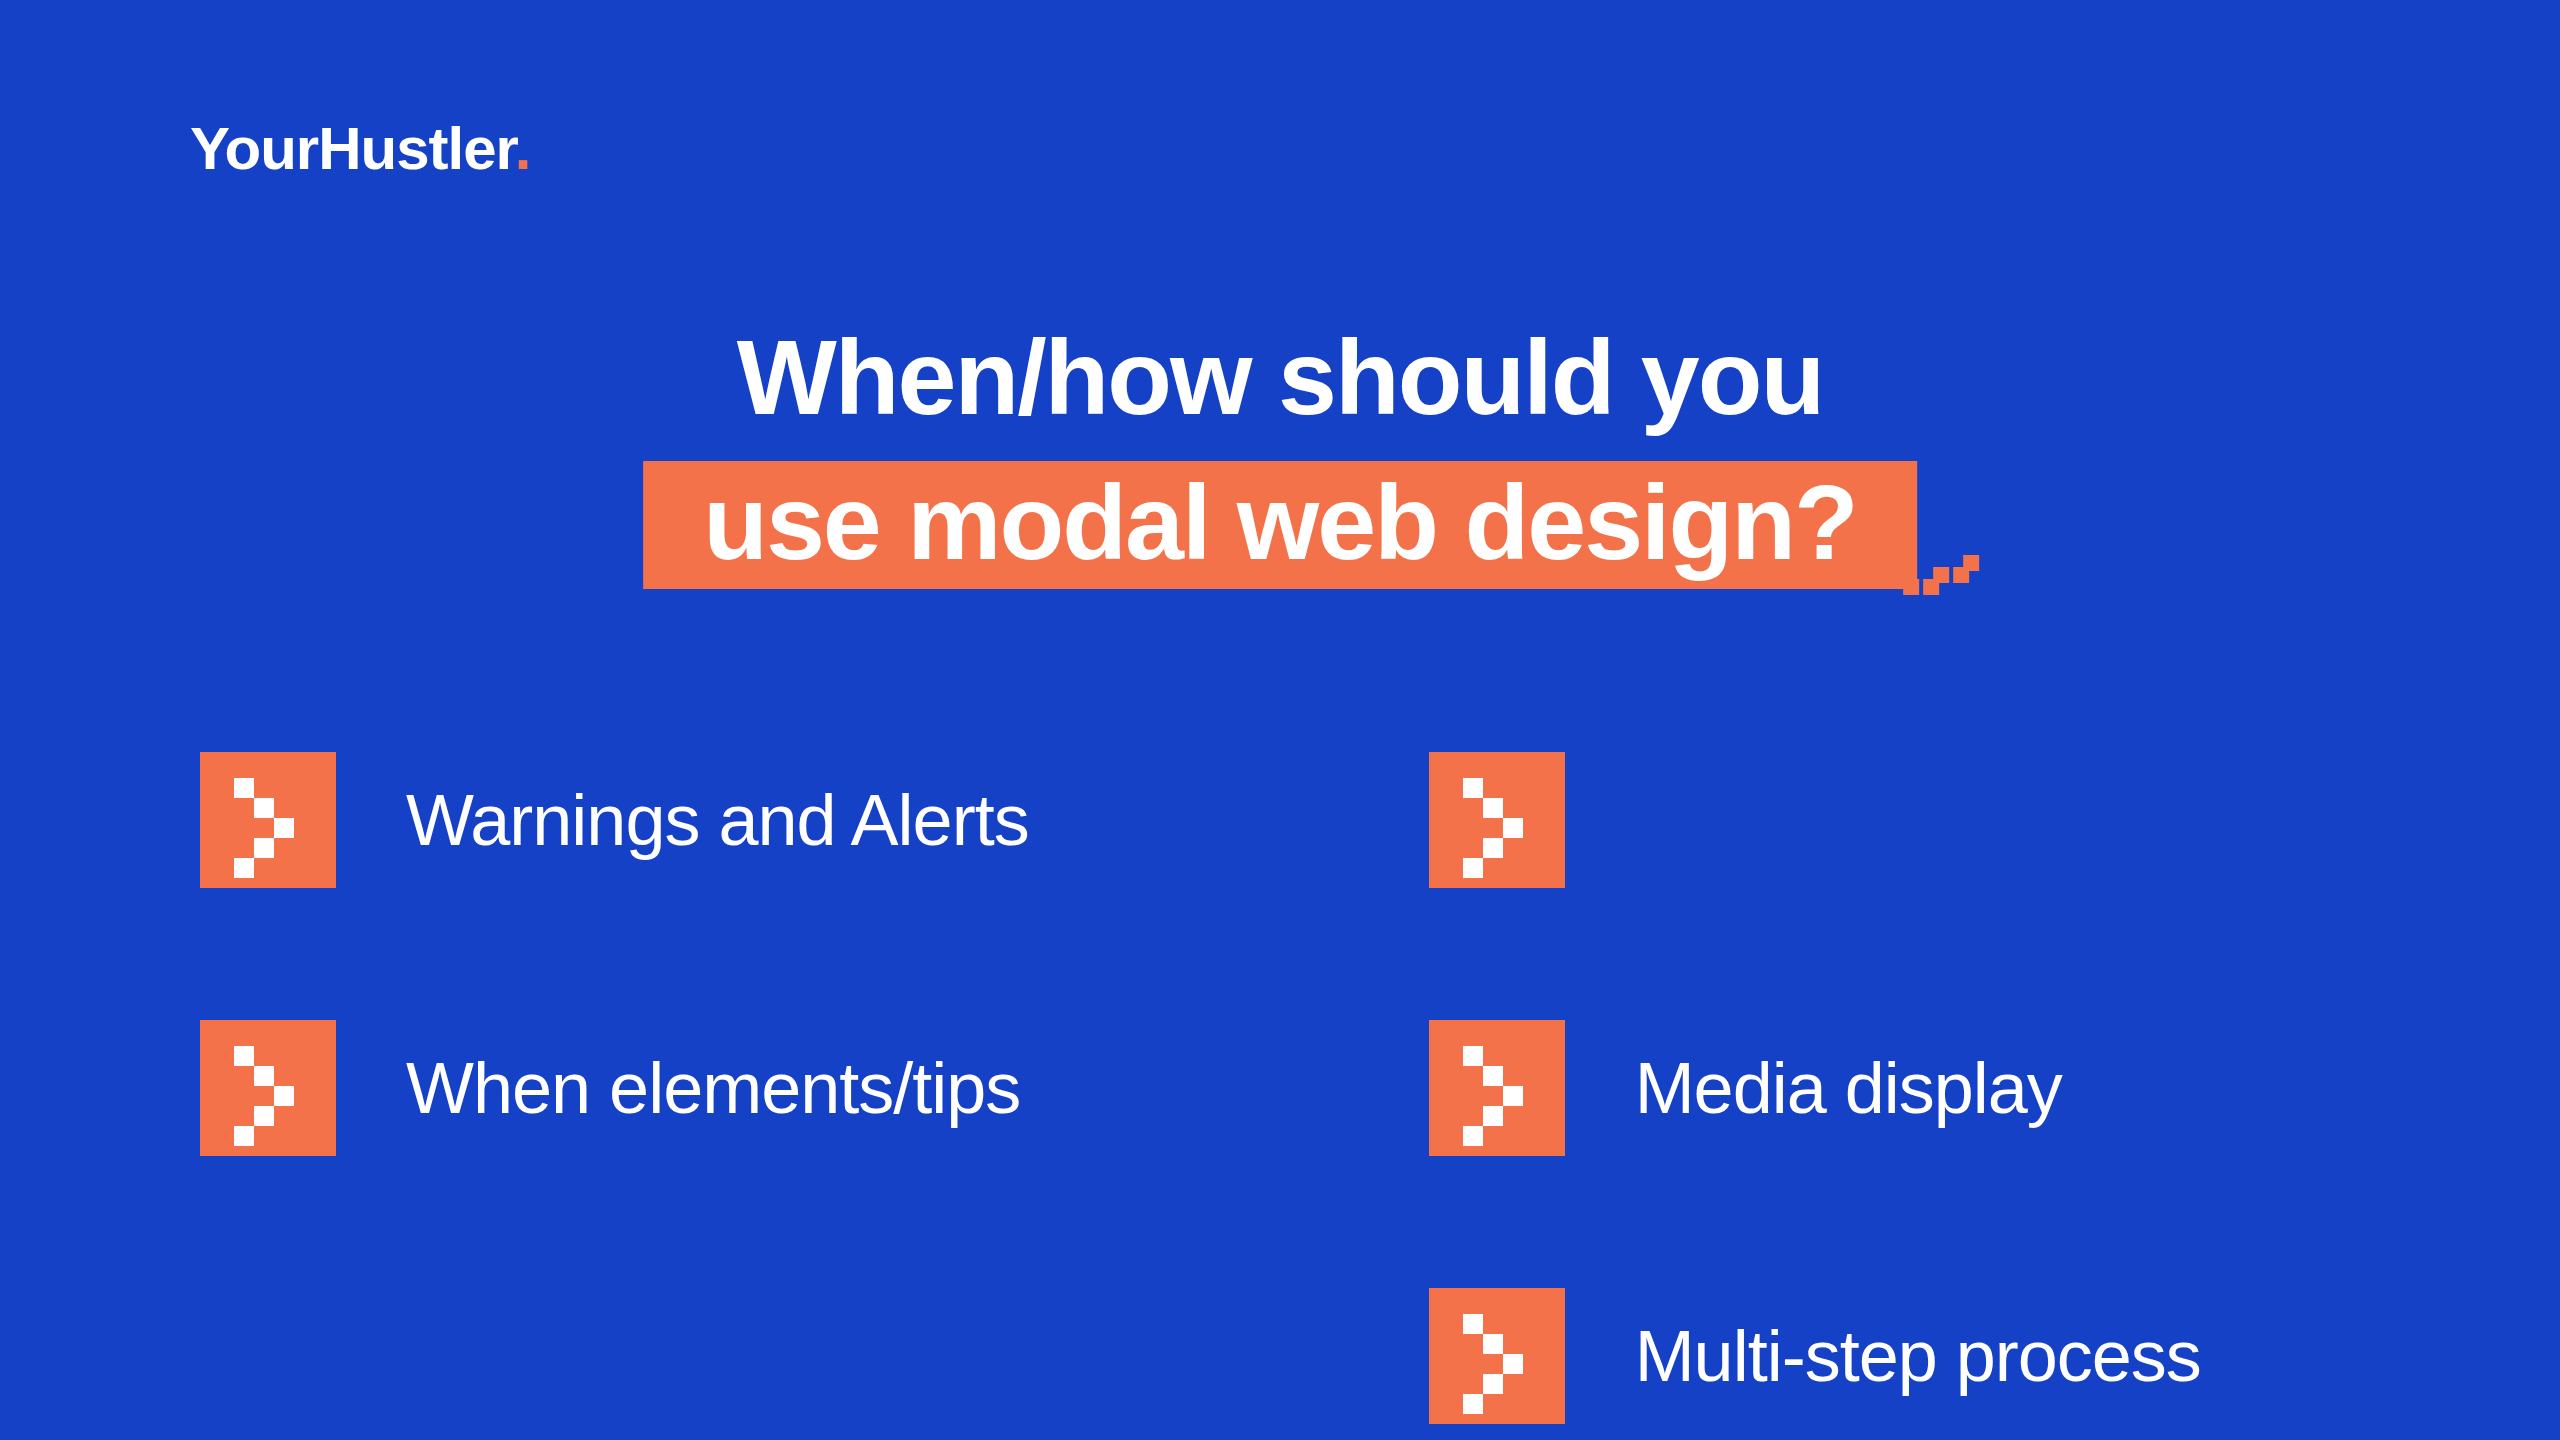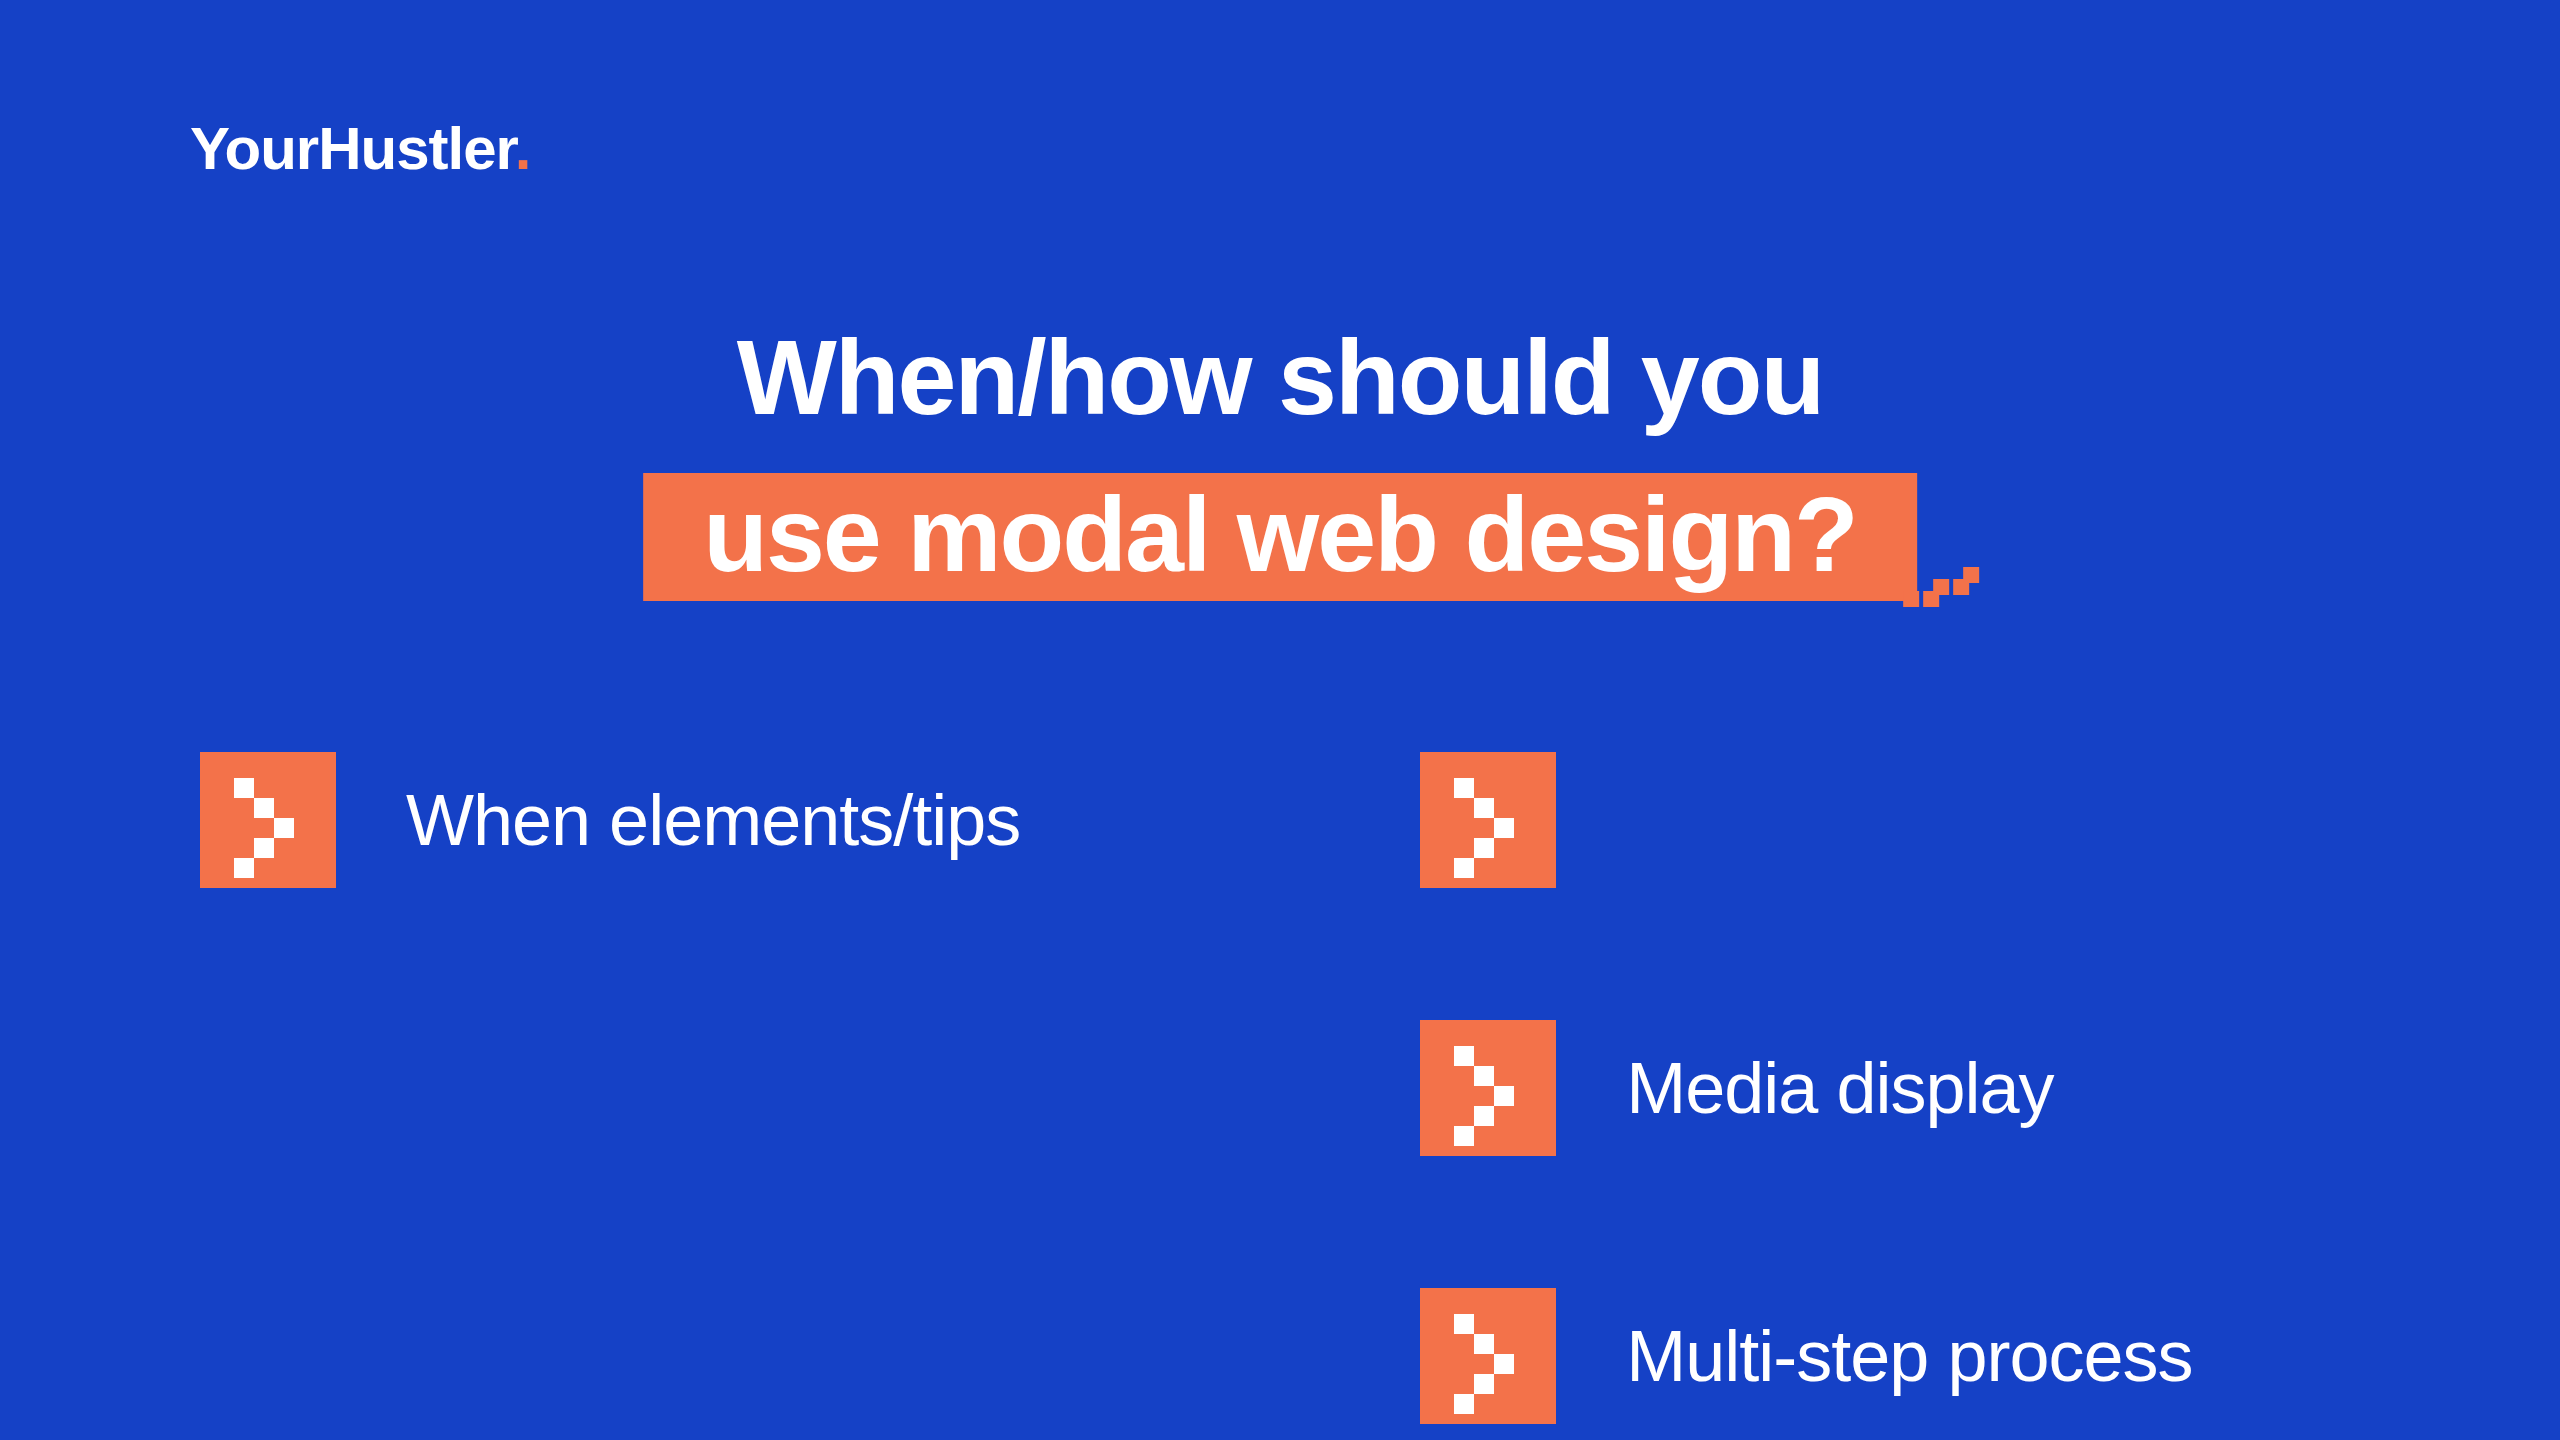--- a/index.html
+++ b/index.html
@@ -39,21 +39,21 @@
   }
   .title-line1 {
     font-size: 106px;
     font-weight: 600;
     color: #ffffff;
     line-height: 1.05;
     letter-spacing: -2px;
     margin-top: 42px;
   }
   .title-line2-wrap {
-    margin-top: 40px;
+    margin-top: 28px;
     display: inline-block;
     position: relative;
   }
   .title-line2-bg {
     background: #f3724a;
     padding: 6px 60px 10px 60px;
     display: inline-block;
   }
   .title-line2 {
     font-size: 106px;
@@ -139,20 +139,30 @@
         <span class="px" style="left:50px; top:4px;"></span>
         <span class="px" style="left:60px; top:-8px;"></span>
       </div>
     </div>
   </div>
 
   <div class="columns">
 
     <div class="col col-left">
 
+      <div class="item">
+        <div class="bullet">
+          <span class="b" style="left:34px; top:26px;"></span>
+          <span class="b" style="left:54px; top:46px;"></span>
+          <span class="b" style="left:74px; top:66px;"></span>
+          <span class="b" style="left:54px; top:86px;"></span>
+          <span class="b" style="left:34px; top:106px;"></span>
+        </div>
+        <div class="item-label">Warnings and Alerts</div>
+      </div>
 
       <div class="item">
         <div class="bullet">
           <span class="b" style="left:34px; top:26px;"></span>
           <span class="b" style="left:54px; top:46px;"></span>
           <span class="b" style="left:74px; top:66px;"></span>
           <span class="b" style="left:54px; top:86px;"></span>
           <span class="b" style="left:34px; top:106px;"></span>
         </div>
         <div class="item-label">When elements/tips</div>

